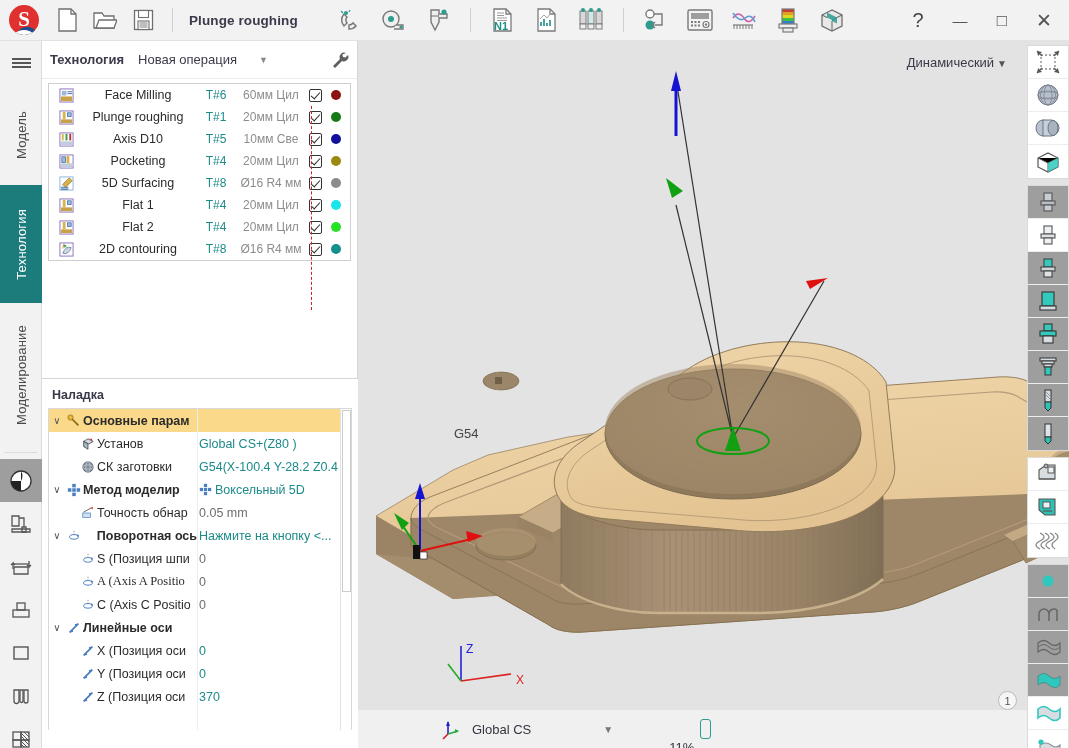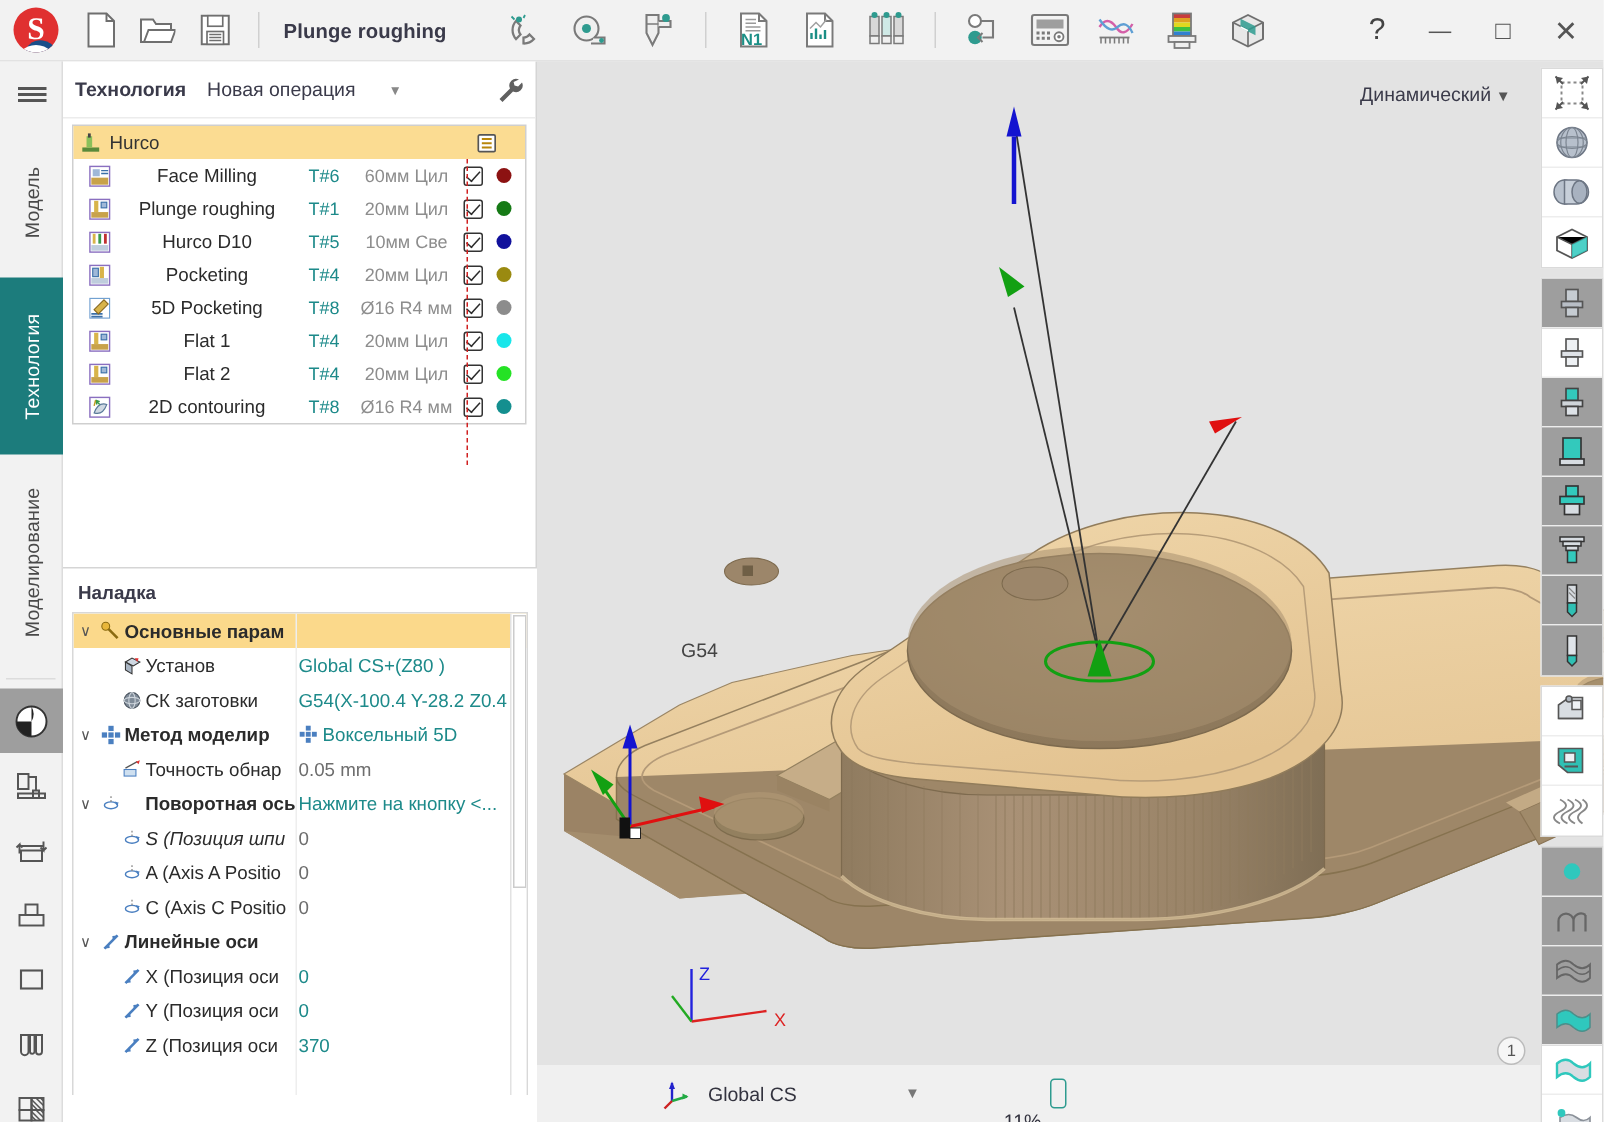--- a/index.html
+++ b/index.html
@@ -434,34 +434,20 @@
       </span>
       <span class="wrench">
         <svg width="20" height="20" viewBox="0 0 20 20">
             <path d="M17 3 a4.5 4.5 0 0 0 -6 6 l-7 7 l2 2 l7 -7 a4.5 4.5 0 0 0 6 -6 l-2.6 2.6 l-2.4 -0.6 l-0.6 -2.4 z" fill="#606060"></path>
           </svg>
       </span>
     </div>
 
 
     <div class="oplist" style="position: relative;">
-      <div class="op-root">
-        <svg width="15" height="15" viewBox="0 0 16 16">
-            <rect x="2" y="11" width="12" height="3" fill="#5a8a3a"></rect>
-            <rect x="5" y="3" width="4" height="8" fill="#8ac05a"></rect>
-            <rect x="6" y="1" width="2" height="3" fill="#444"></rect>
-          </svg>
-        <span class="rname">Hurco</span>
-        <span class="rbtn">
-          <svg width="15" height="15" viewBox="0 0 16 16">
-              <rect x="2" y="2" width="12" height="12" rx="1" fill="#fff" stroke="#555" stroke-width="1.2"></rect>
-              <path d="M4.5 5 h7 M4.5 8 h7 M4.5 11 h7" stroke="#b8860b" stroke-width="1.4"></path>
-            </svg>
-        </span>
-      </div>
       <div id="op-rows">
           <div class="op-row">
             <span>
               <svg width="15" height="15" viewBox="0 0 16 16">
                 <rect x="1" y="1" width="14" height="14" fill="#fff" stroke="#8a6fc0" stroke-width="1"></rect>
                 <rect x="2" y="9" width="12" height="5" fill="#c8a24a"></rect>
                 <rect x="3" y="3" width="5" height="5" fill="#9fb8d8"></rect>
                 <path d="M9 4 h5 M9 6 h5" stroke="#3a6fa8" stroke-width="1"></path>
               </svg>
             </span>
@@ -489,21 +475,21 @@
           <div class="op-row">
             <span>
               <svg width="15" height="15" viewBox="0 0 16 16">
                 <rect x="1" y="1" width="14" height="14" fill="#fff" stroke="#8a6fc0" stroke-width="1"></rect>
                 <rect x="2" y="10" width="12" height="4" fill="#bfcddd"></rect>
                 <rect x="3" y="2" width="2" height="7" fill="#d8b44a"></rect>
                 <rect x="7" y="2" width="2" height="7" fill="#3a9a4a"></rect>
                 <rect x="11" y="2" width="2" height="7" fill="#c03030"></rect>
               </svg>
             </span>
-            <span class="oname">Hurco D10</span>
+            <span class="oname">Axis D10</span>
             <span class="otool">T#5</span>
             <span class="odesc">10мм Све</span>
             <span class="ochk"></span>
             <span class="odot" style="background: rgb(17, 17, 156);"></span>
           </div>
           <div class="op-row">
             <span>
               <svg width="15" height="15" viewBox="0 0 16 16">
                 <rect x="1" y="1" width="14" height="14" fill="#fff" stroke="#8a6fc0" stroke-width="1"></rect>
                 <rect x="2" y="10" width="12" height="4" fill="#bfcddd"></rect>
@@ -518,21 +504,21 @@
             <span class="odot" style="background: rgb(154, 138, 16);"></span>
           </div>
           <div class="op-row">
             <span>
               <svg width="15" height="15" viewBox="0 0 16 16">
                 <rect x="1" y="1" width="14" height="14" fill="#fff" stroke="#6f9fd0" stroke-width=".8"></rect>
                 <path d="M2 12 h8 M2 14 h8" stroke="#3a6fa8" stroke-width="1.3"></path>
                 <path d="M4 9 l7 -7 l3 3 l-7 7 z" fill="#d8b44a" stroke="#8a6a20" stroke-width=".8"></path>
               </svg>
             </span>
-            <span class="oname">5D Pocketing</span>
+            <span class="oname">5D Surfacing</span>
             <span class="otool">T#8</span>
             <span class="odesc">Ø16 R4 мм</span>
             <span class="ochk"></span>
             <span class="odot" style="background: rgb(140, 140, 140);"></span>
           </div>
           <div class="op-row">
             <span>
               <svg width="15" height="15" viewBox="0 0 16 16">
                 <rect x="1" y="1" width="14" height="14" fill="#fff" stroke="#8a6fc0" stroke-width="1"></rect>
                 <rect x="2" y="10" width="12" height="4" fill="#c8a24a"></rect>
@@ -671,33 +657,33 @@
           </div>
           <div class="prow">
             <span class="chev"></span>
             <span class="pico" style="margin-left:14px">
               <svg width="14" height="14" viewBox="0 0 16 16">
                 <ellipse cx="8" cy="9" rx="5" ry="2.6" fill="none" stroke="#4a7fc0" stroke-width="1.1"></ellipse>
                 <path d="M8 2 v5" stroke="#888" stroke-width="1" stroke-dasharray="1.5 1.5"></path>
                 <path d="M11 6 l3 1 l-2 2" fill="#4a7fc0"></path>
               </svg>
             </span>
-            <span class="plabel" style="width: 100px; font-style: italic;">S (Позиция шпи</span>
+            <span class="plabel" style="width: 100px;">S (Позиция шпи</span>
             <span class="pval gray">0</span>
           </div>
           <div class="prow">
             <span class="chev"></span>
             <span class="pico" style="margin-left:14px">
               <svg width="14" height="14" viewBox="0 0 16 16">
                 <ellipse cx="8" cy="9" rx="5" ry="2.6" fill="none" stroke="#4a7fc0" stroke-width="1.1"></ellipse>
                 <path d="M8 2 v5" stroke="#888" stroke-width="1" stroke-dasharray="1.5 1.5"></path>
                 <path d="M11 6 l3 1 l-2 2" fill="#4a7fc0"></path>
               </svg>
             </span>
-            <span class="plabel" style="width: 100px;">A (Axis A Positio</span>
+            <span class="plabel" style="width: 100px; font-family: Liberation Serif, serif;">A (Axis A Positio</span>
             <span class="pval gray">0</span>
           </div>
           <div class="prow">
             <span class="chev"></span>
             <span class="pico" style="margin-left:14px">
               <svg width="14" height="14" viewBox="0 0 16 16">
                 <ellipse cx="8" cy="9" rx="5" ry="2.6" fill="none" stroke="#4a7fc0" stroke-width="1.1"></ellipse>
                 <path d="M8 2 v5" stroke="#888" stroke-width="1" stroke-dasharray="1.5 1.5"></path>
                 <path d="M11 6 l3 1 l-2 2" fill="#4a7fc0"></path>
               </svg>

